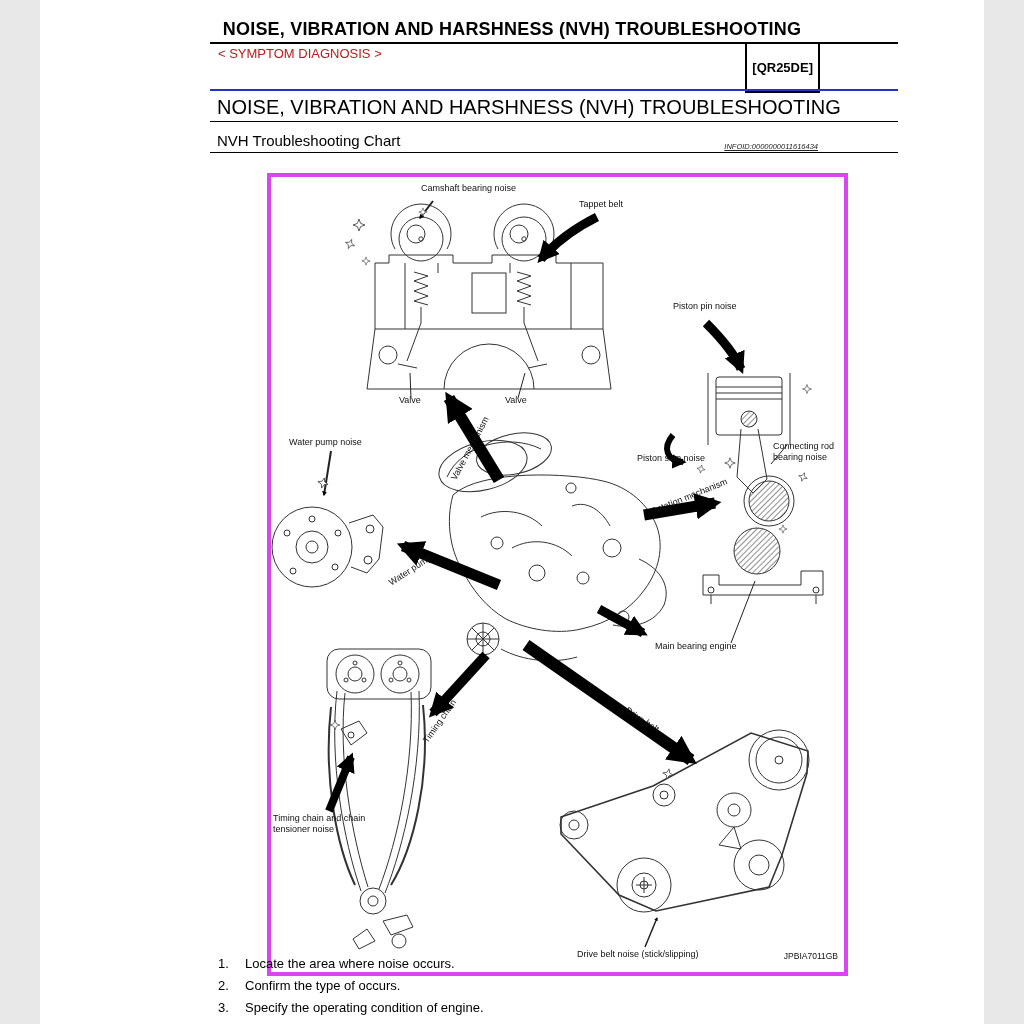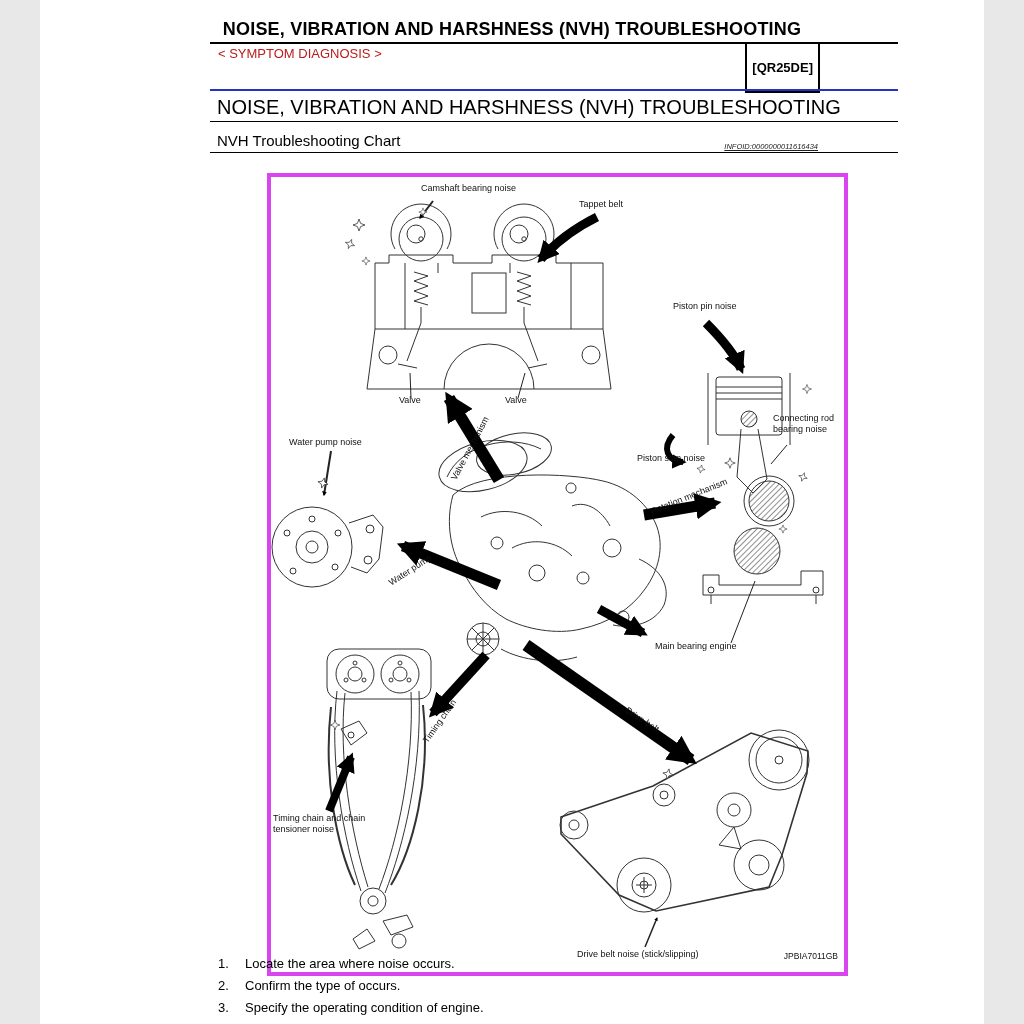--- a/index.html
+++ b/index.html
@@ -220,21 +220,21 @@
     </svg>
 
     <div class="dlabel" style="left:150px;top:6px">Camshaft bearing noise</div>
     <div class="dlabel" style="left:308px;top:22px">Tappet belt</div>
     <div class="dlabel" style="left:402px;top:124px">Piston pin noise</div>
     <div class="dlabel" style="left:128px;top:218px">Valve</div>
     <div class="dlabel" style="left:234px;top:218px">Valve</div>
     <div class="dlabel rot" style="left:178px;top:300px;transform:rotate(-62deg)">Valve mechanism</div>
     <div class="dlabel" style="left:18px;top:260px">Water pump noise</div>
     <div class="dlabel" style="left:366px;top:276px">Piston slap noise</div>
-    <div class="dlabel wrap" style="left:502px;top:236px;width:70px">Connecting rod bearing noise</div>
+    <div class="dlabel wrap" style="left:502px;top:264px;width:70px">Connecting rod bearing noise</div>
     <div class="dlabel rot" style="left:378px;top:330px;transform:rotate(-22deg)">Rotation mechanism</div>
     <div class="dlabel rot" style="left:116px;top:402px;transform:rotate(-33deg)">Water pump</div>
     <div class="dlabel" style="left:384px;top:464px">Main bearing engine</div>
     <div class="dlabel rot" style="left:150px;top:562px;transform:rotate(-55deg)">Timing chain</div>
     <div class="dlabel rot" style="left:358px;top:528px;transform:rotate(33deg)">Drive belt</div>
     <div class="dlabel wrap" style="left:2px;top:636px;width:112px">Timing chain and chain tensioner noise</div>
     <div class="dlabel" style="left:306px;top:772px">Drive belt noise (stick/slipping)</div>
     <div class="figcode">JPBIA7011GB</div>
   </div>
 

